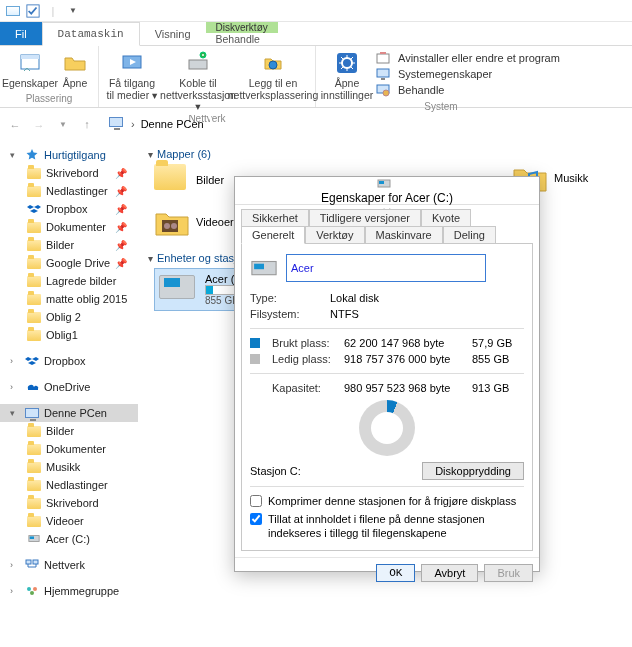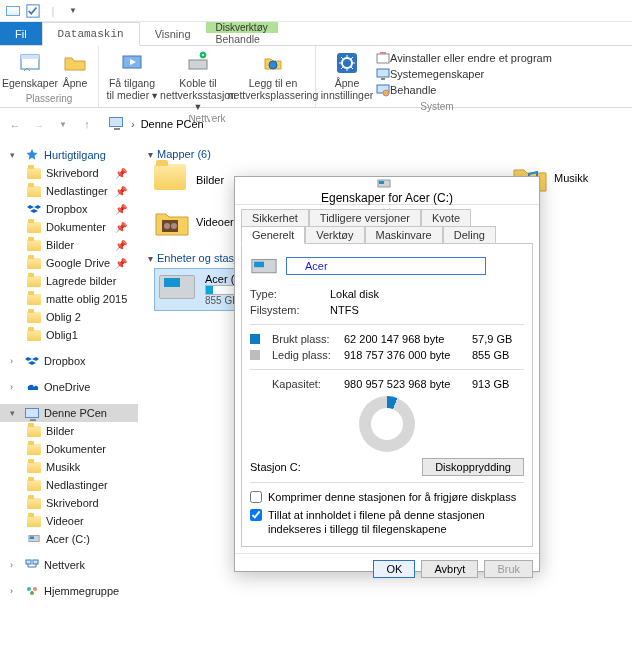--- a/index.html
+++ b/index.html
@@ -23,21 +23,21 @@
 
 
 .ribbon { height: 62px; background: #fff; display: flex; border-bottom: 1px solid #dadada; }
 .rgroup { border-right: 1px solid #e4e4e4; padding: 2px 6px; display: flex; flex-direction: column; }
 .rgroup .btns { display: flex; gap: 4px; flex:1; }
 .rbtn { display: flex; flex-direction: column; align-items: center; justify-content: flex-start; width: 48px; padding-top: 2px; text-align:center; line-height:1.1; }
 .rbtn .ricon { width: 26px; height: 26px; margin-bottom: 2px; display:flex; align-items:center; justify-content:center; }
 .rbtn span { font-size: 10.5px; color: #444; }
 .rgroup .gcap { text-align:center; font-size:10px; color:#888; padding-bottom:1px; }
 .ricon svg { width:24px; height:24px; }
-.rsmall { display:flex; align-items:center; gap:0; font-size:10.5px; color:#333; padding:1px 0; }
+.rsmall { display:flex; align-items:center; gap:8px; font-size:10.5px; color:#333; padding:1px 0; }
 .rsmall .si { width:14px; height:14px; display:flex; align-items:center; justify-content:center; }
 
 
 .navbar { height: 32px; display:flex; align-items:center; padding: 0 6px; gap: 6px; }
 .navbtn { width:18px; height:18px; display:flex; align-items:center; justify-content:center; color:#999; }
 .addr { flex:0 0 auto; display:flex; align-items:center; gap:6px; border:1px solid #fff; padding:2px 6px; }
 .addr .pcicon { width:16px; height:14px; }
 
 
 .main { display:flex; height: calc(647px - 22px - 24px - 62px - 32px); }
@@ -80,32 +80,32 @@
 .dlg-title .dt-text { flex:1; font-size:12px; }
 .dlg-close { width:24px; height:20px; display:flex; align-items:center; justify-content:center; font-size:13px; color:#444; }
 .dlg-tabs { display:flex; flex-wrap:wrap; padding:4px 6px 0; }
 .dlg-tab { border:1px solid #c8c8c8; border-bottom:none; padding:2px 10px; font-size:11px; background:#f3f3f3; color:#333; }
 .dlg-tab.active { background:#fff; position:relative; z-index:2; border-bottom:1px solid #fff; margin-bottom:-1px; }
 .dlg-body { border:1px solid #c8c8c8; margin:0 6px 6px; padding:8px; flex:1; }
 .row { display:flex; align-items:center; gap:8px; padding:2px 0; font-size:11px; }
 .row .k { width:72px; color:#333; }
 .row .v1 { width:120px; }
 .row .v2 { width:52px; text-align:left; }
-.input { border:1px solid #3a7bd5; padding:1px 18px; color:#1a1adf; width: 200px; background:#fff; font-size:11px; height:18px; }
+.input { border:1px solid #3a7bd5; padding:1px 4px; color:#1a1adf; width: 200px; background:#fff; font-size:11px; height:28px; }
 .input::selection { background:#3399ff; color:#fff; }
 .hr { border-top:1px solid #ddd; margin:6px 0; }
 .sq { width:10px; height:10px; display:inline-block; margin-right:4px; }
 .sq.blue { background:#0c7cc4; }
 .sq.gray { background:#bcbcbc; }
 .pie { width:56px; height:56px; border-radius:50%; background:conic-gradient(#0c7cc4 0 22deg, #d7d7d7 22deg 360deg); margin:4px auto; position:relative; }
 .pie::after { content:""; position:absolute; inset:12px; background:#fff; border-radius:50%; }
 .cleanup-row { display:flex; align-items:center; justify-content:space-between; padding-top:2px; }
 .btn { border:1px solid #adadad; background:#e9e9e9; padding:2px 12px; font-size:11px; }
 .btn:disabled { color:#9a9a9a; }
-.btn.primary { border:1px solid #2f72c4; background:#eaf3fc; }
+.btn.primary { border:1px solid #2f72c4; background:#eaf3fc;font-family:Liberation Mono, monospace; }
 .chk-row { display:flex; align-items:flex-start; gap:6px; padding:2px 0; font-size:11px; line-height:1.25; }
 .chk { width:12px; height:12px; }
 .dlg-foot { display:flex; justify-content:flex-end; gap:6px; padding:6px; border-top:1px solid #e6e6e6; }
 
 
 .folder-glyph { width:32px; height:26px; background:linear-gradient(#ffe9a8,#f7cf5e); border-radius:2px; position:relative; }
 .folder-glyph::before { content:""; position:absolute; top:-4px; left:2px; width:12px; height:6px; background:#f7cf5e; border-radius:2px 2px 0 0; }
 .folder-sm { width:14px; height:11px; background:linear-gradient(#ffe9a8,#f7cf5e); border-radius:1px; position:relative; }
 .folder-sm::before { content:""; position:absolute; top:-3px; left:1px; width:6px; height:4px; background:#f7cf5e; border-radius:1px 1px 0 0; }
 .monitor { width:14px; height:10px; border:1px solid #5a8bc9; background:#cfe4fa; position:relative; }

